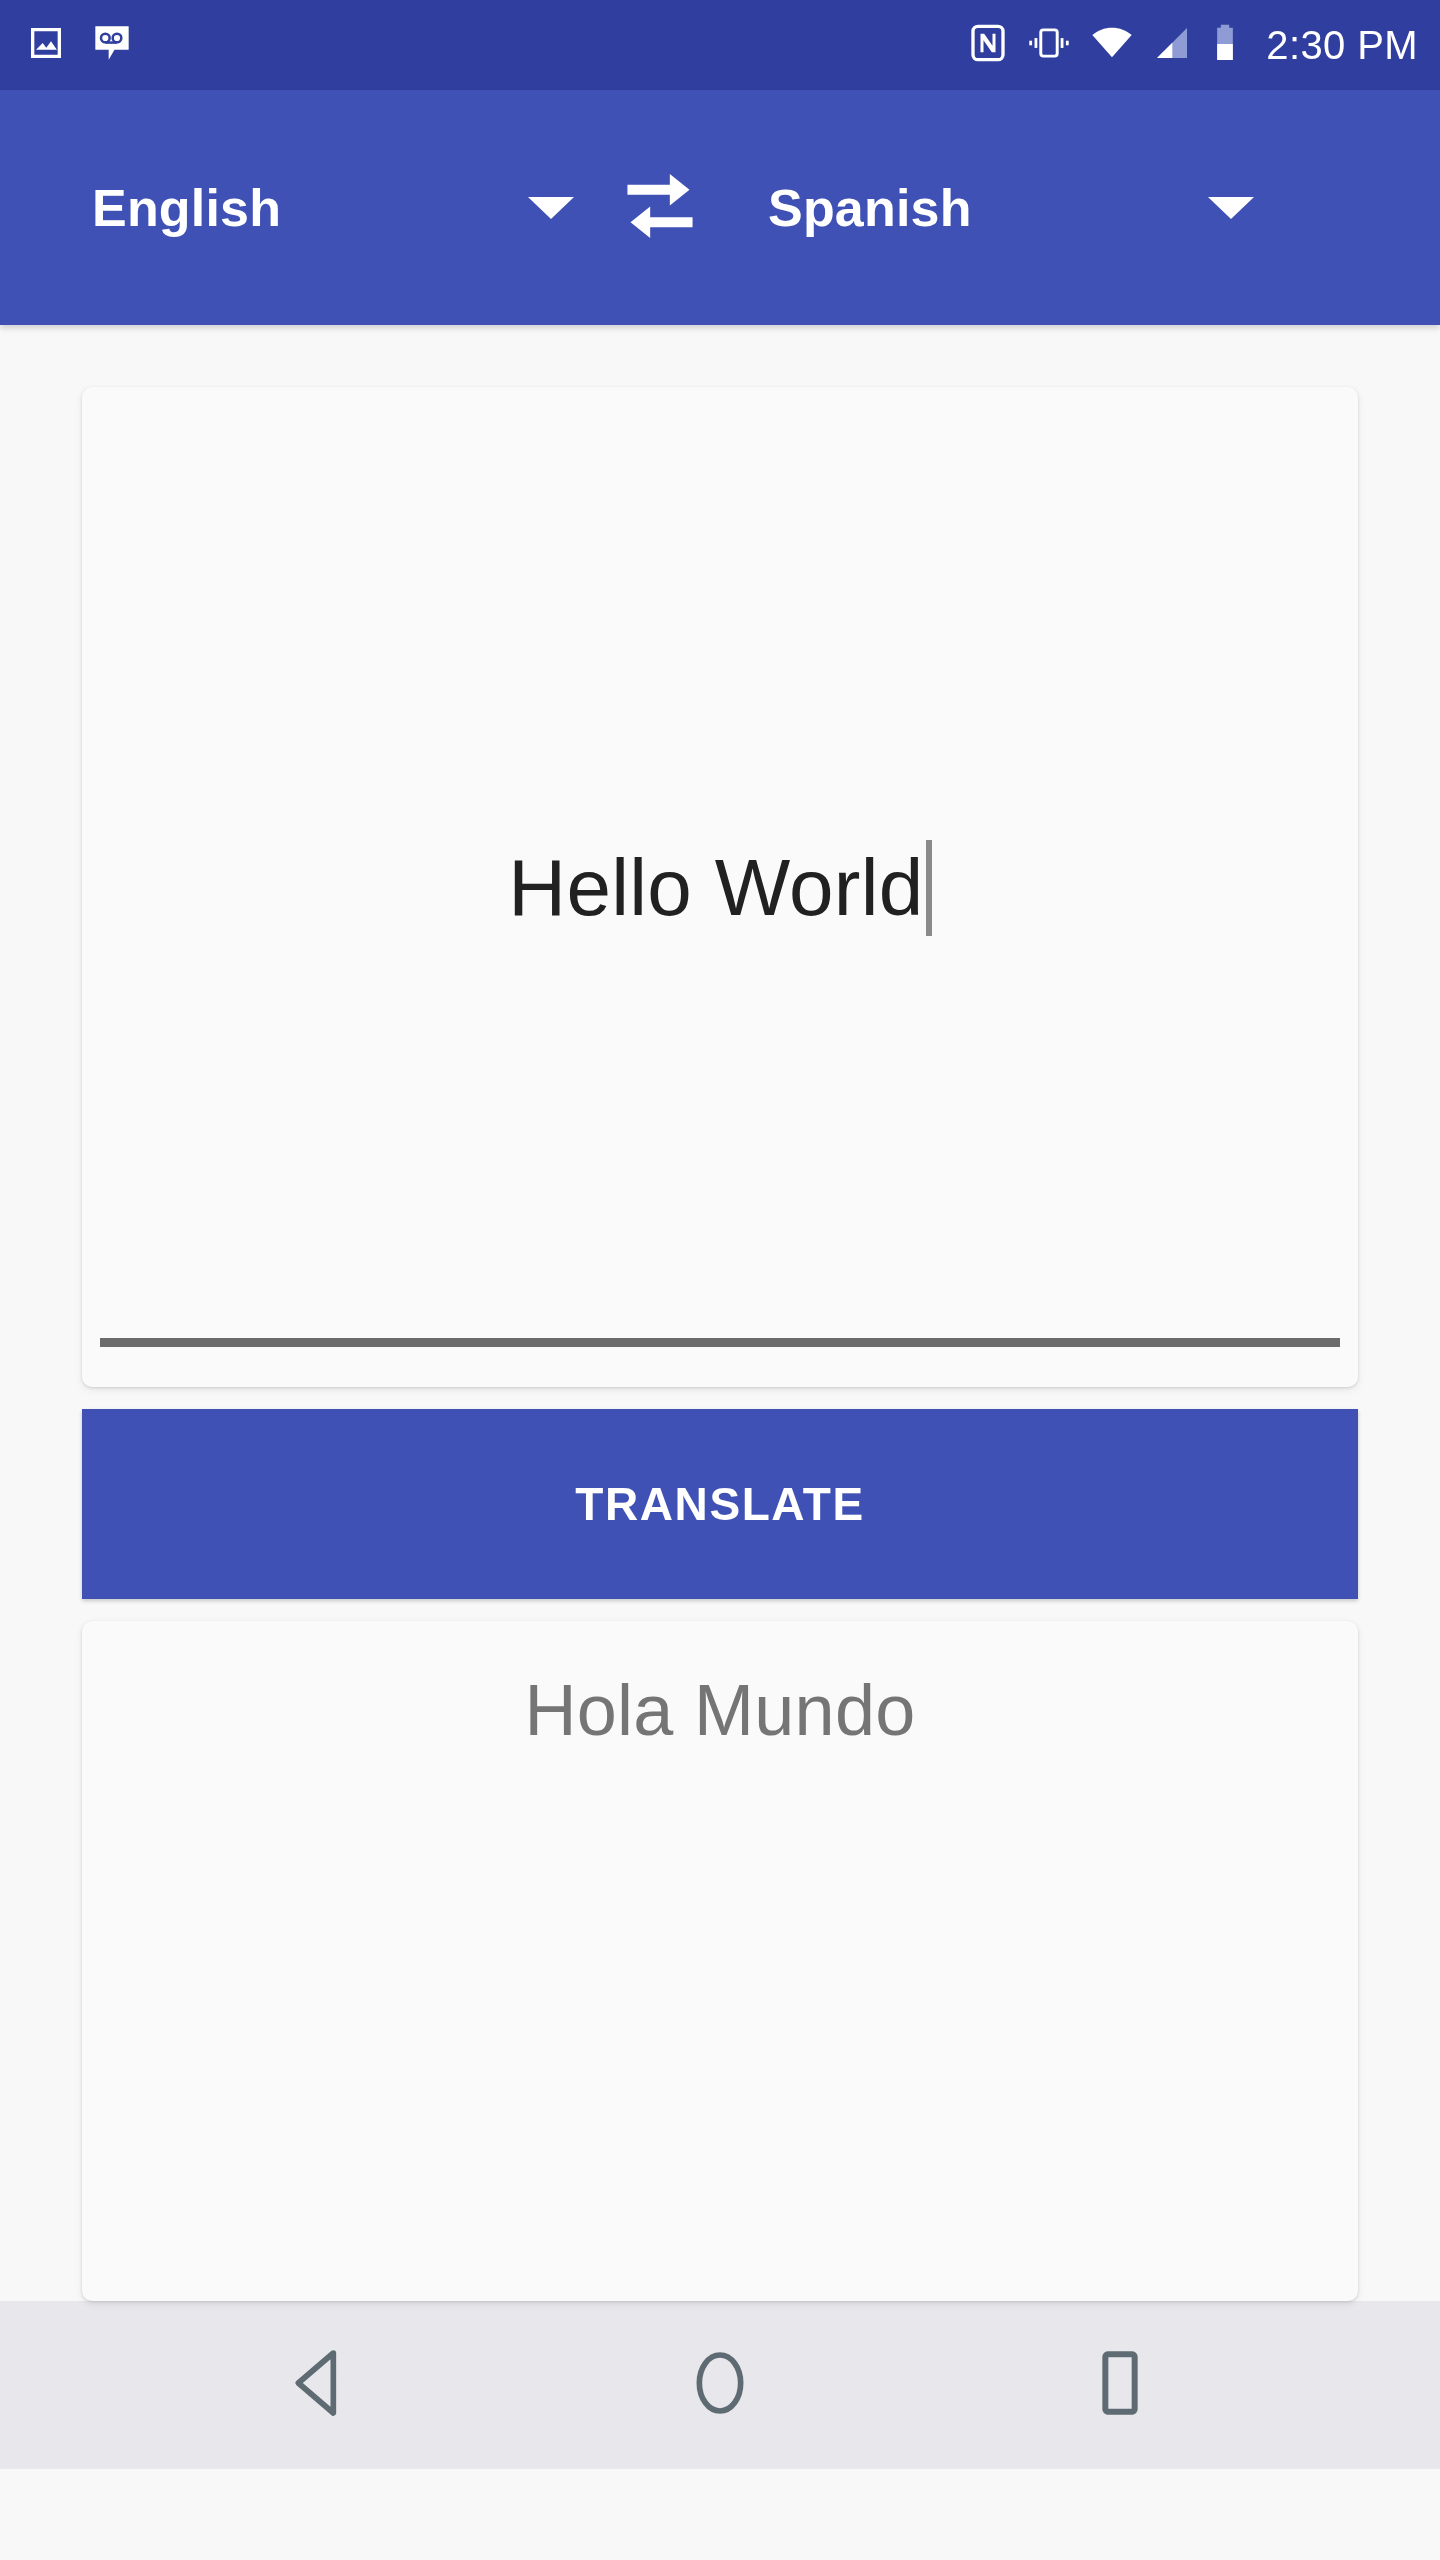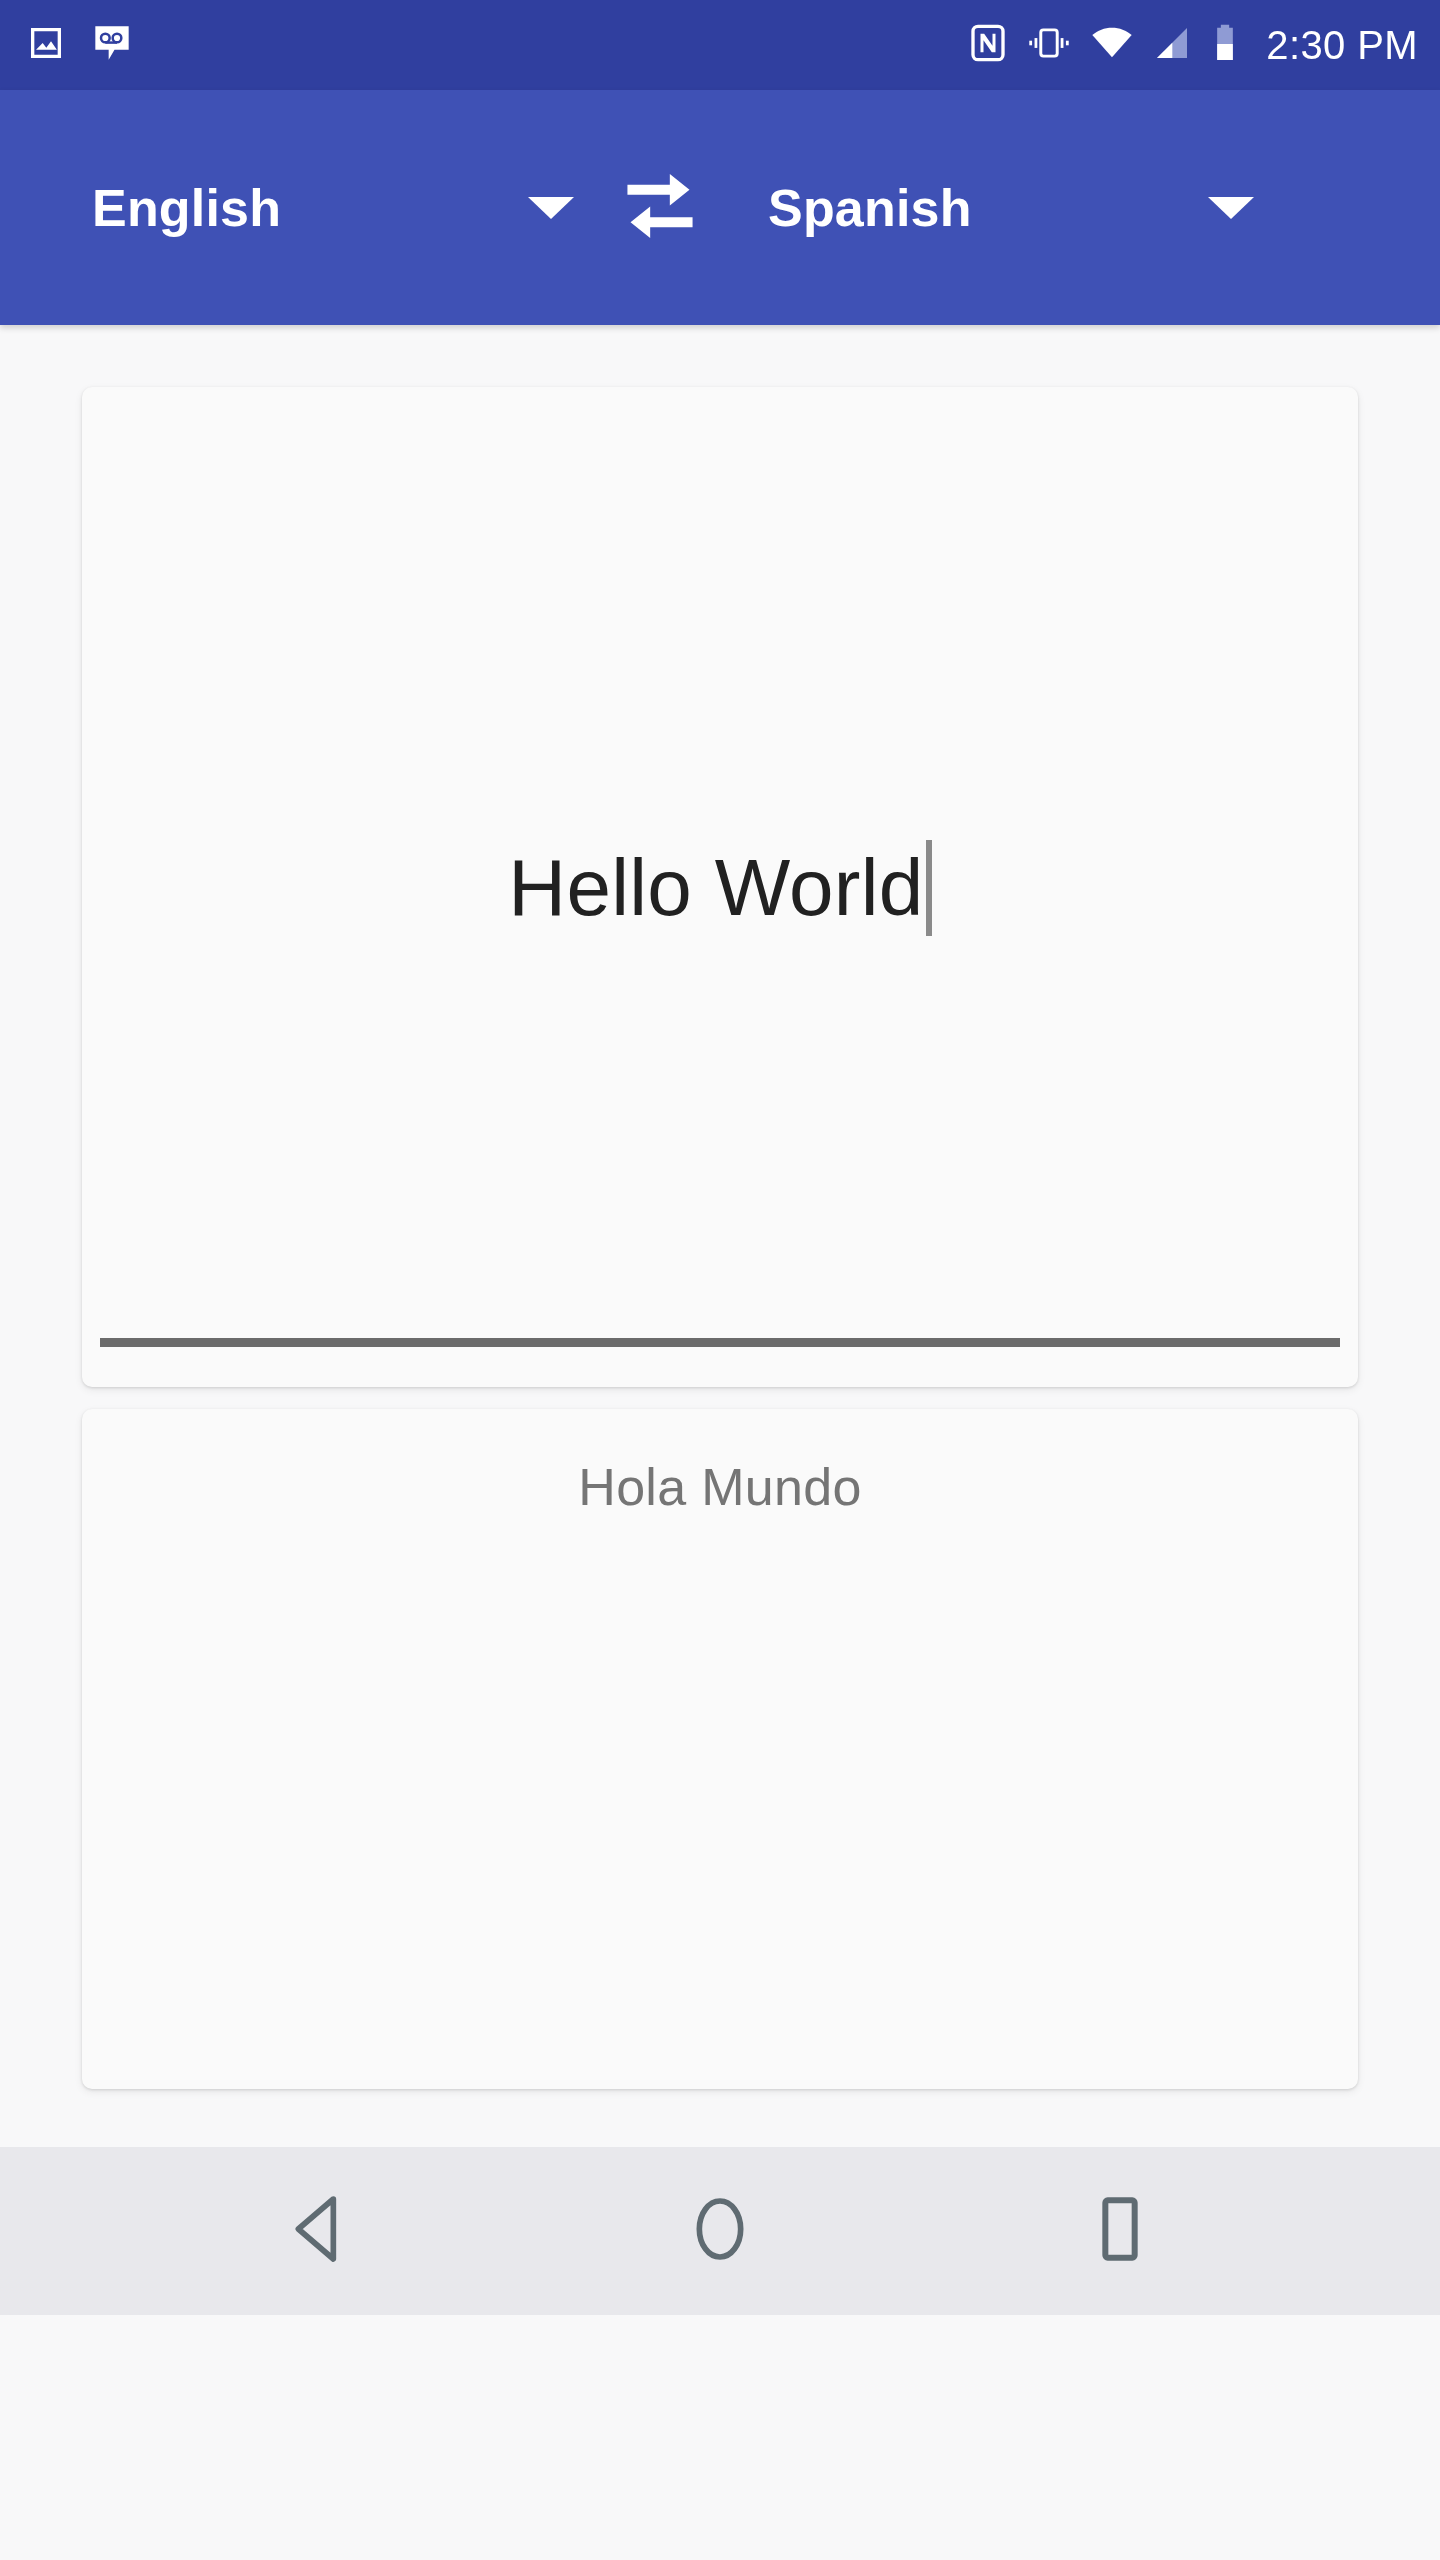--- a/index.html
+++ b/index.html
@@ -175,21 +175,21 @@
   .output-card {
     margin-top: 22px;
     flex: 0 0 680px;
     height: 680px;
     display: flex;
     align-items: flex-start;
     justify-content: center;
     padding-top: 50px;
   }
   .output-text {
-    font-size: 52px;
+    font-size: 72px;
     color: #757575;
     font-weight: 400;
     letter-spacing: 0.3px;
     line-height: 1.1;
   }
 
   .content-spacer { flex: 1 1 auto; }
 
   
   .nav-bar {
@@ -295,20 +295,23 @@
   <div class="content">
 
     <div class="card input-card">
       <div class="input-text-wrap">
         <span class="input-text">Hello World</span>
         <span class="caret-bar"></span>
       </div>
       <div class="input-underline"></div>
     </div>
 
+    <button class="translate-btn">
+      <span class="translate-label">TRANSLATE</span>
+    </button>
 
     <div class="card output-card">
       <span class="output-text">Hola Mundo</span>
     </div>
 
     <div class="content-spacer"></div>
 
   </div>
 
   <div class="nav-bar">

